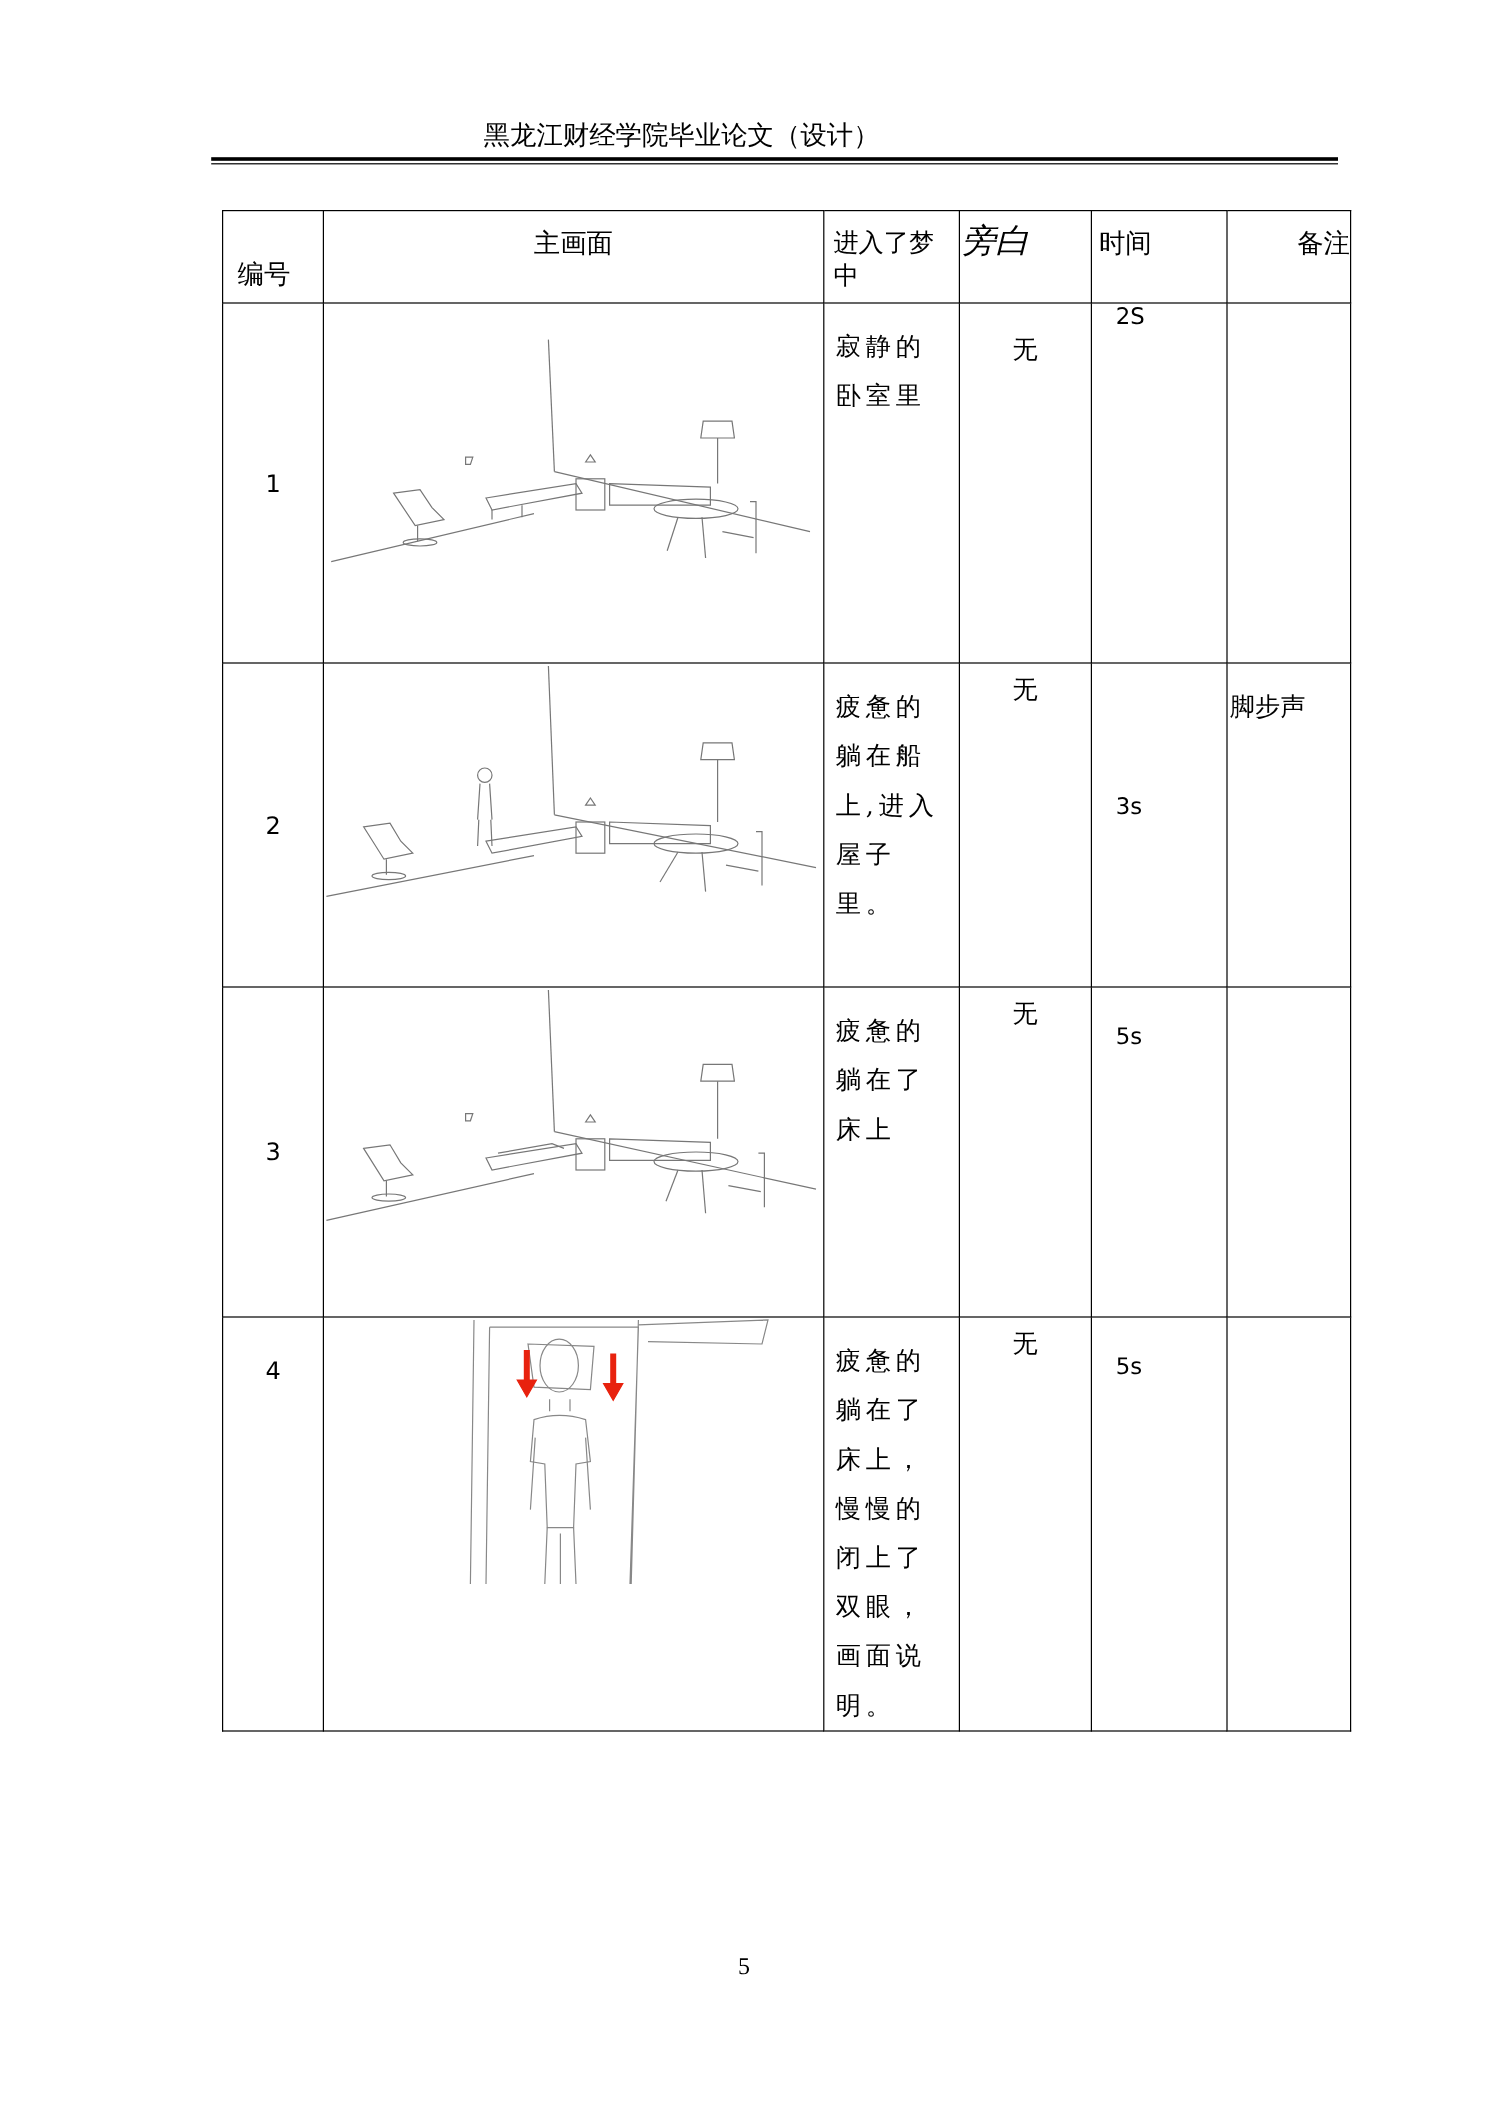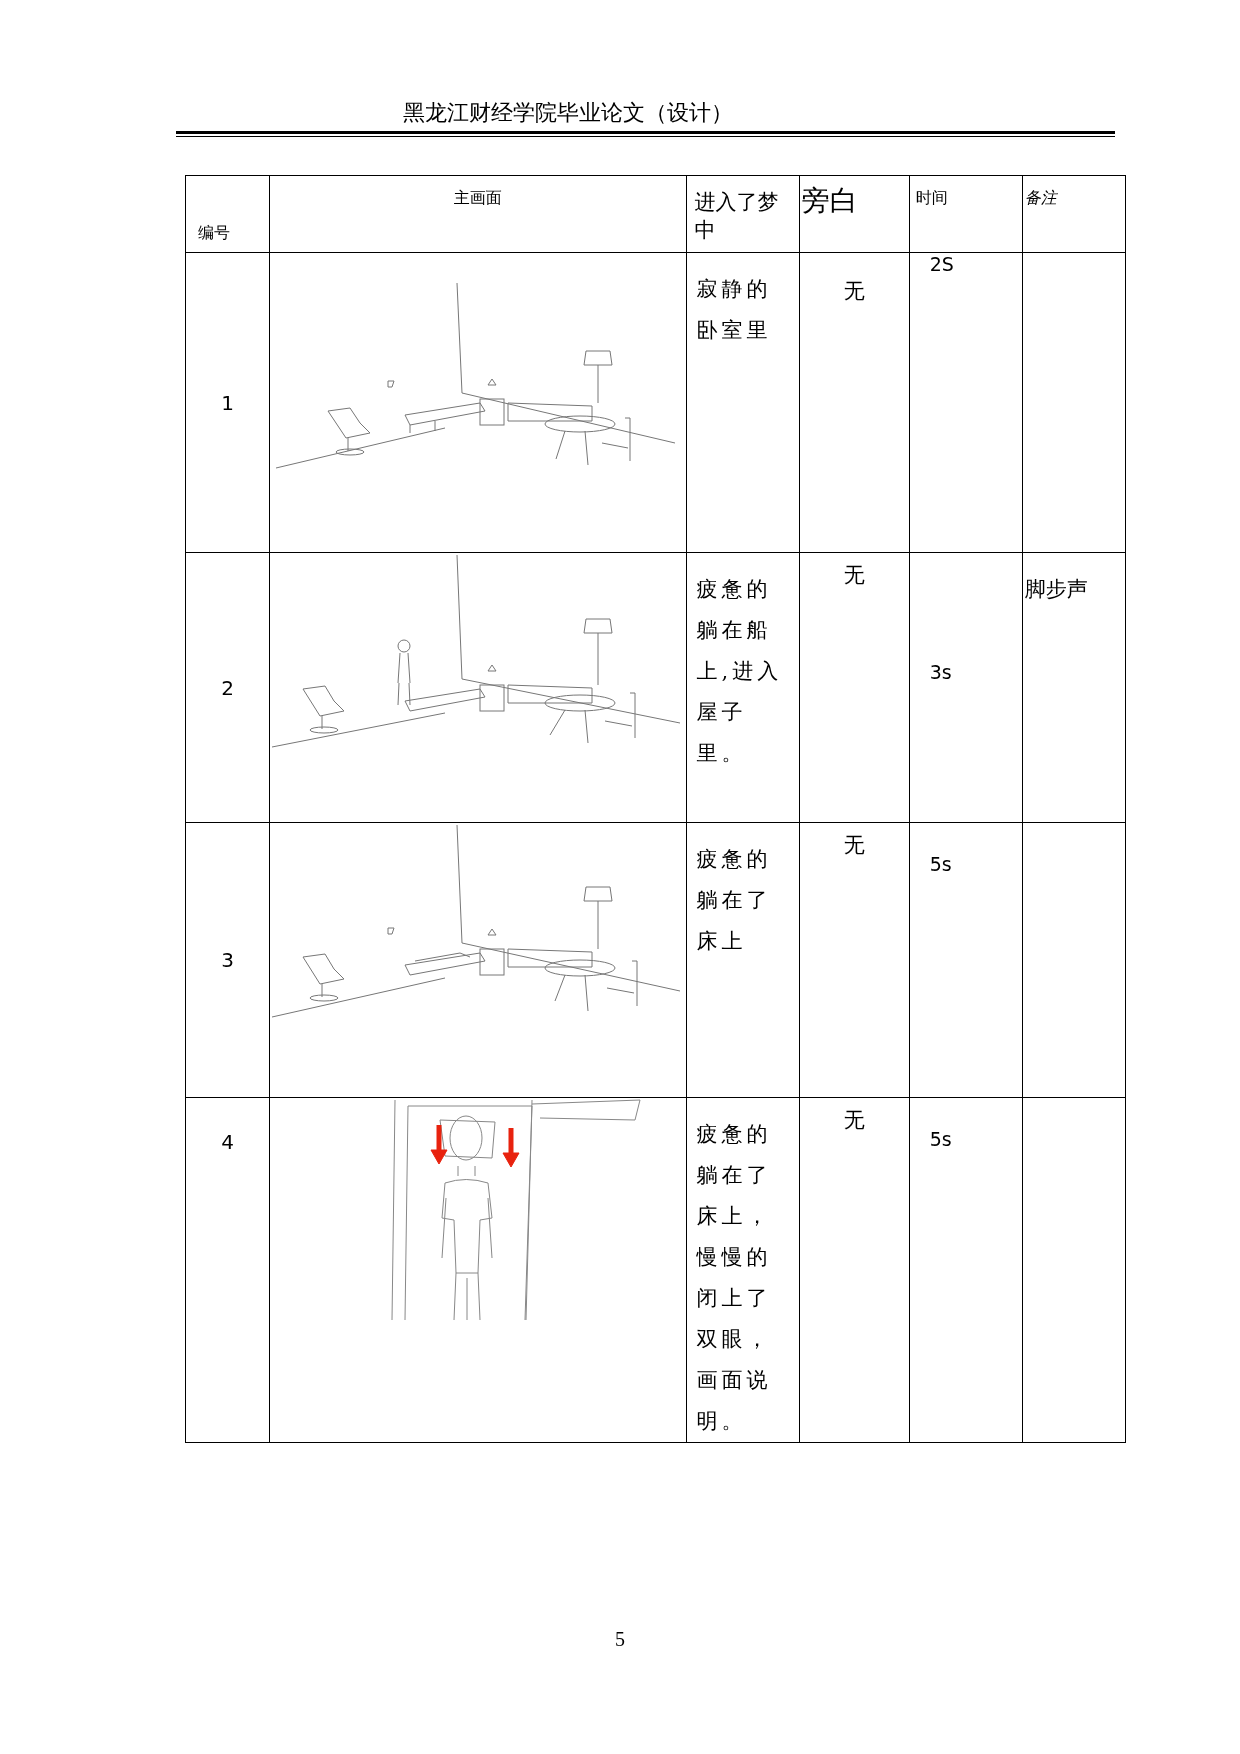--- a/index.html
+++ b/index.html
@@ -2,28 +2,28 @@
 <html><head>
 <meta charset="utf-8">
 <style>
   html, body { margin:0; padding:0; background:#ffffff; }
   body { width:1240px; height:1754px; position:relative; font-family:"DejaVu Serif", serif; color:#000; }
   .header-title { position:absolute; top:98px; left:0; width:1136px; text-align:center; font-family:"DejaVu Sans", sans-serif; font-size:22px; }
   .rule-thick { position:absolute; top:131px; left:176px; width:939px; height:3px; background:#000; }
   .rule-thin  { position:absolute; top:136px; left:176px; width:939px; height:1px; background:#000; }
   table { position:absolute; top:175px; left:185px; width:941px; border-collapse:collapse; table-layout:fixed; }
   td, th { border:1.5px solid #000; padding:0; vertical-align:top; font-weight:normal; }
-  th { height:64px; font-size:16px; }
+  th { height:64px; font-size:22px; }
   .c-num { width:84px; } .c-img { width:416px; } .c-desc { width:113px; } .c-narr { width:110px; } .c-time { width:113px; } .c-note { width:103px; }
   .hd-num { vertical-align:bottom; text-align:left; padding:0 0 8px 12px; }
   .hd-img { text-align:center; padding-top:12px; }
   .hd-desc { text-align:left; padding:12px 0 0 8px; font-size:21px; }
-  .hd-narr { text-align:left; padding:6px 0 0 2px; font-size:28px; }
+  .hd-narr { text-align:left; padding:6px 0 0 2px; font-size:28px;font-style:italic; }
   .hd-time { text-align:left; padding:12px 0 0 6px; }
-  .hd-note { text-align:left; padding:12px 0 0 2px;font-style:italic; }
+  .hd-note { text-align:right; padding:12px 0 0 2px; }
   .num { text-align:center; vertical-align:middle; font-family:"DejaVu Sans", sans-serif; font-size:20px; }
   .num.top { vertical-align:top; padding-top:32px; }
   .desc { font-size:21px; line-height:41px; padding:16px 4px 0 10px; letter-spacing:4px; }
   .narr { font-size:21px; text-align:center; }
   .time { font-family:"DejaVu Sans", sans-serif; font-size:19px; padding-left:20px; }
   .note { font-size:21px; line-height:41px; padding:16px 0 0 2px; }
   .img-cell svg { display:block; }
   .page-num { position:absolute; top:1628px; left:0; width:1240px; text-align:center; font-family:"Liberation Serif", serif; font-size:20px; }
 </style>
 </head>

